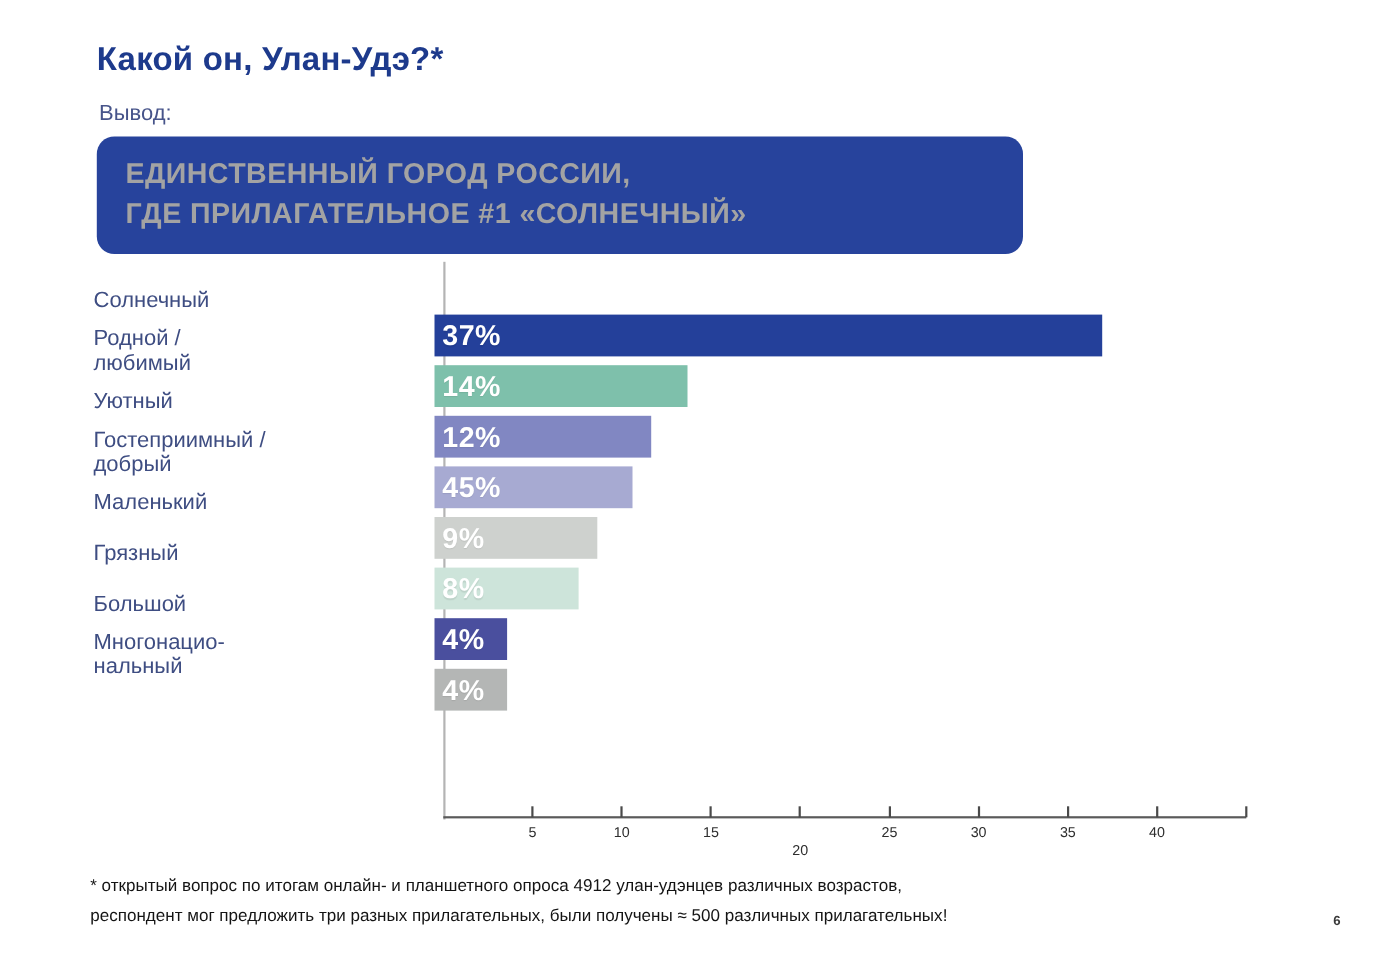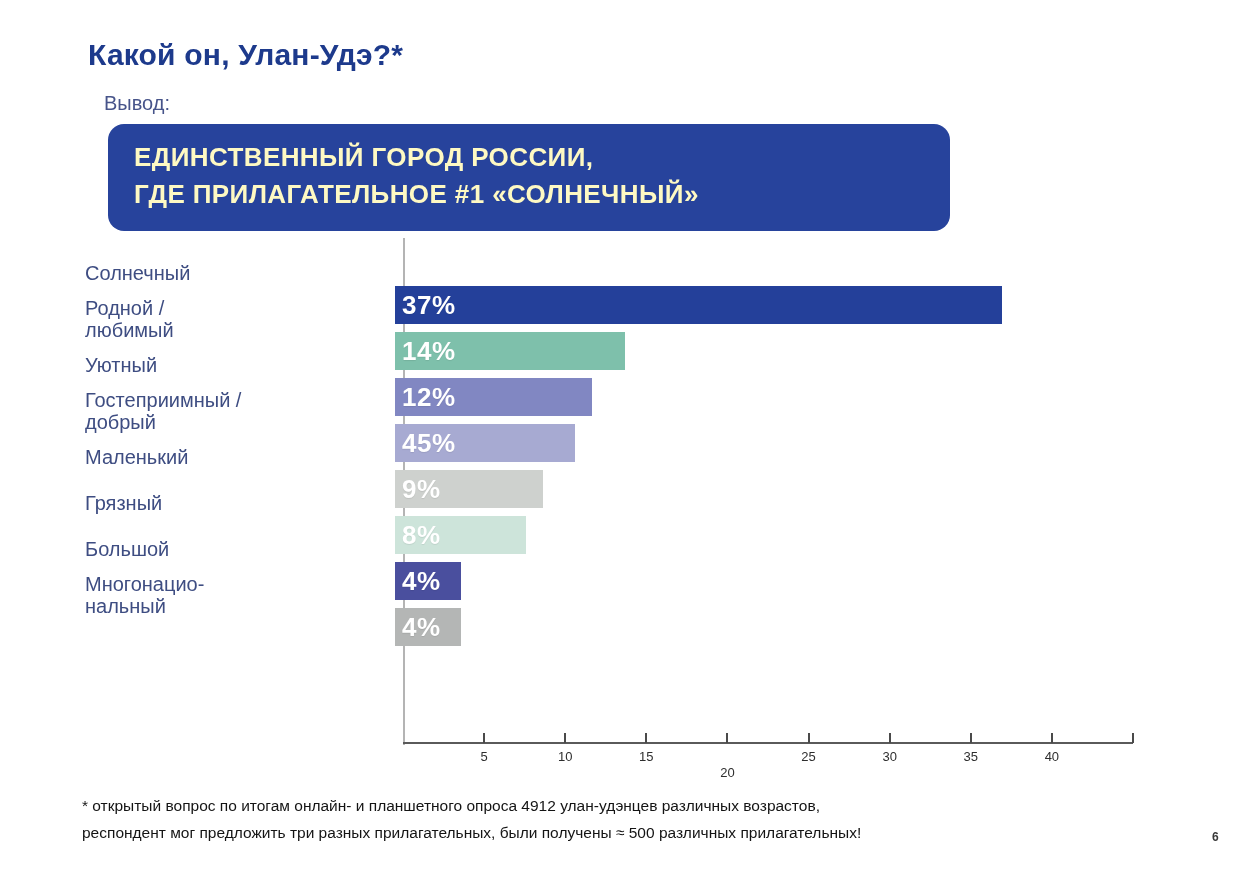--- a/index.html
+++ b/index.html
@@ -6,26 +6,26 @@
   .page {
     position:relative; width:1260px; height:891px; background:#ffffff;
     font-family:"Liberation Sans", sans-serif; overflow:hidden; margin:0 auto;
   }
   .page-title {
     position:absolute; left:88px; top:38px; margin:0;
     font-size:30px; font-weight:800; letter-spacing:.2px; color:#1d3a8c;
   }
   .conclusion-label {
     position:absolute; left:90px; top:92px;
-    font-size:20px; color:#47548a;margin-left:14px;
+    font-size:20px; color:#47548a;
   }
   .callout {
     position:absolute; left:88px; top:124px; width:842px; height:107px;
     background:#27439c; border-radius:16px; box-sizing:border-box;
-    padding:15px 20px 0 26px; color:#fef9c3;margin-left:20px;
+    padding:15px 20px 0 26px; color:#a3a3a3;
   }
   .callout-line {
     font-size:26px; font-weight:800; letter-spacing:.4px; line-height:37px;
     white-space:nowrap;
   }
   
   .bars {
     position:absolute; left:85px; top:254px; width:1048px;
     display:flex; flex-direction:column;
   }

